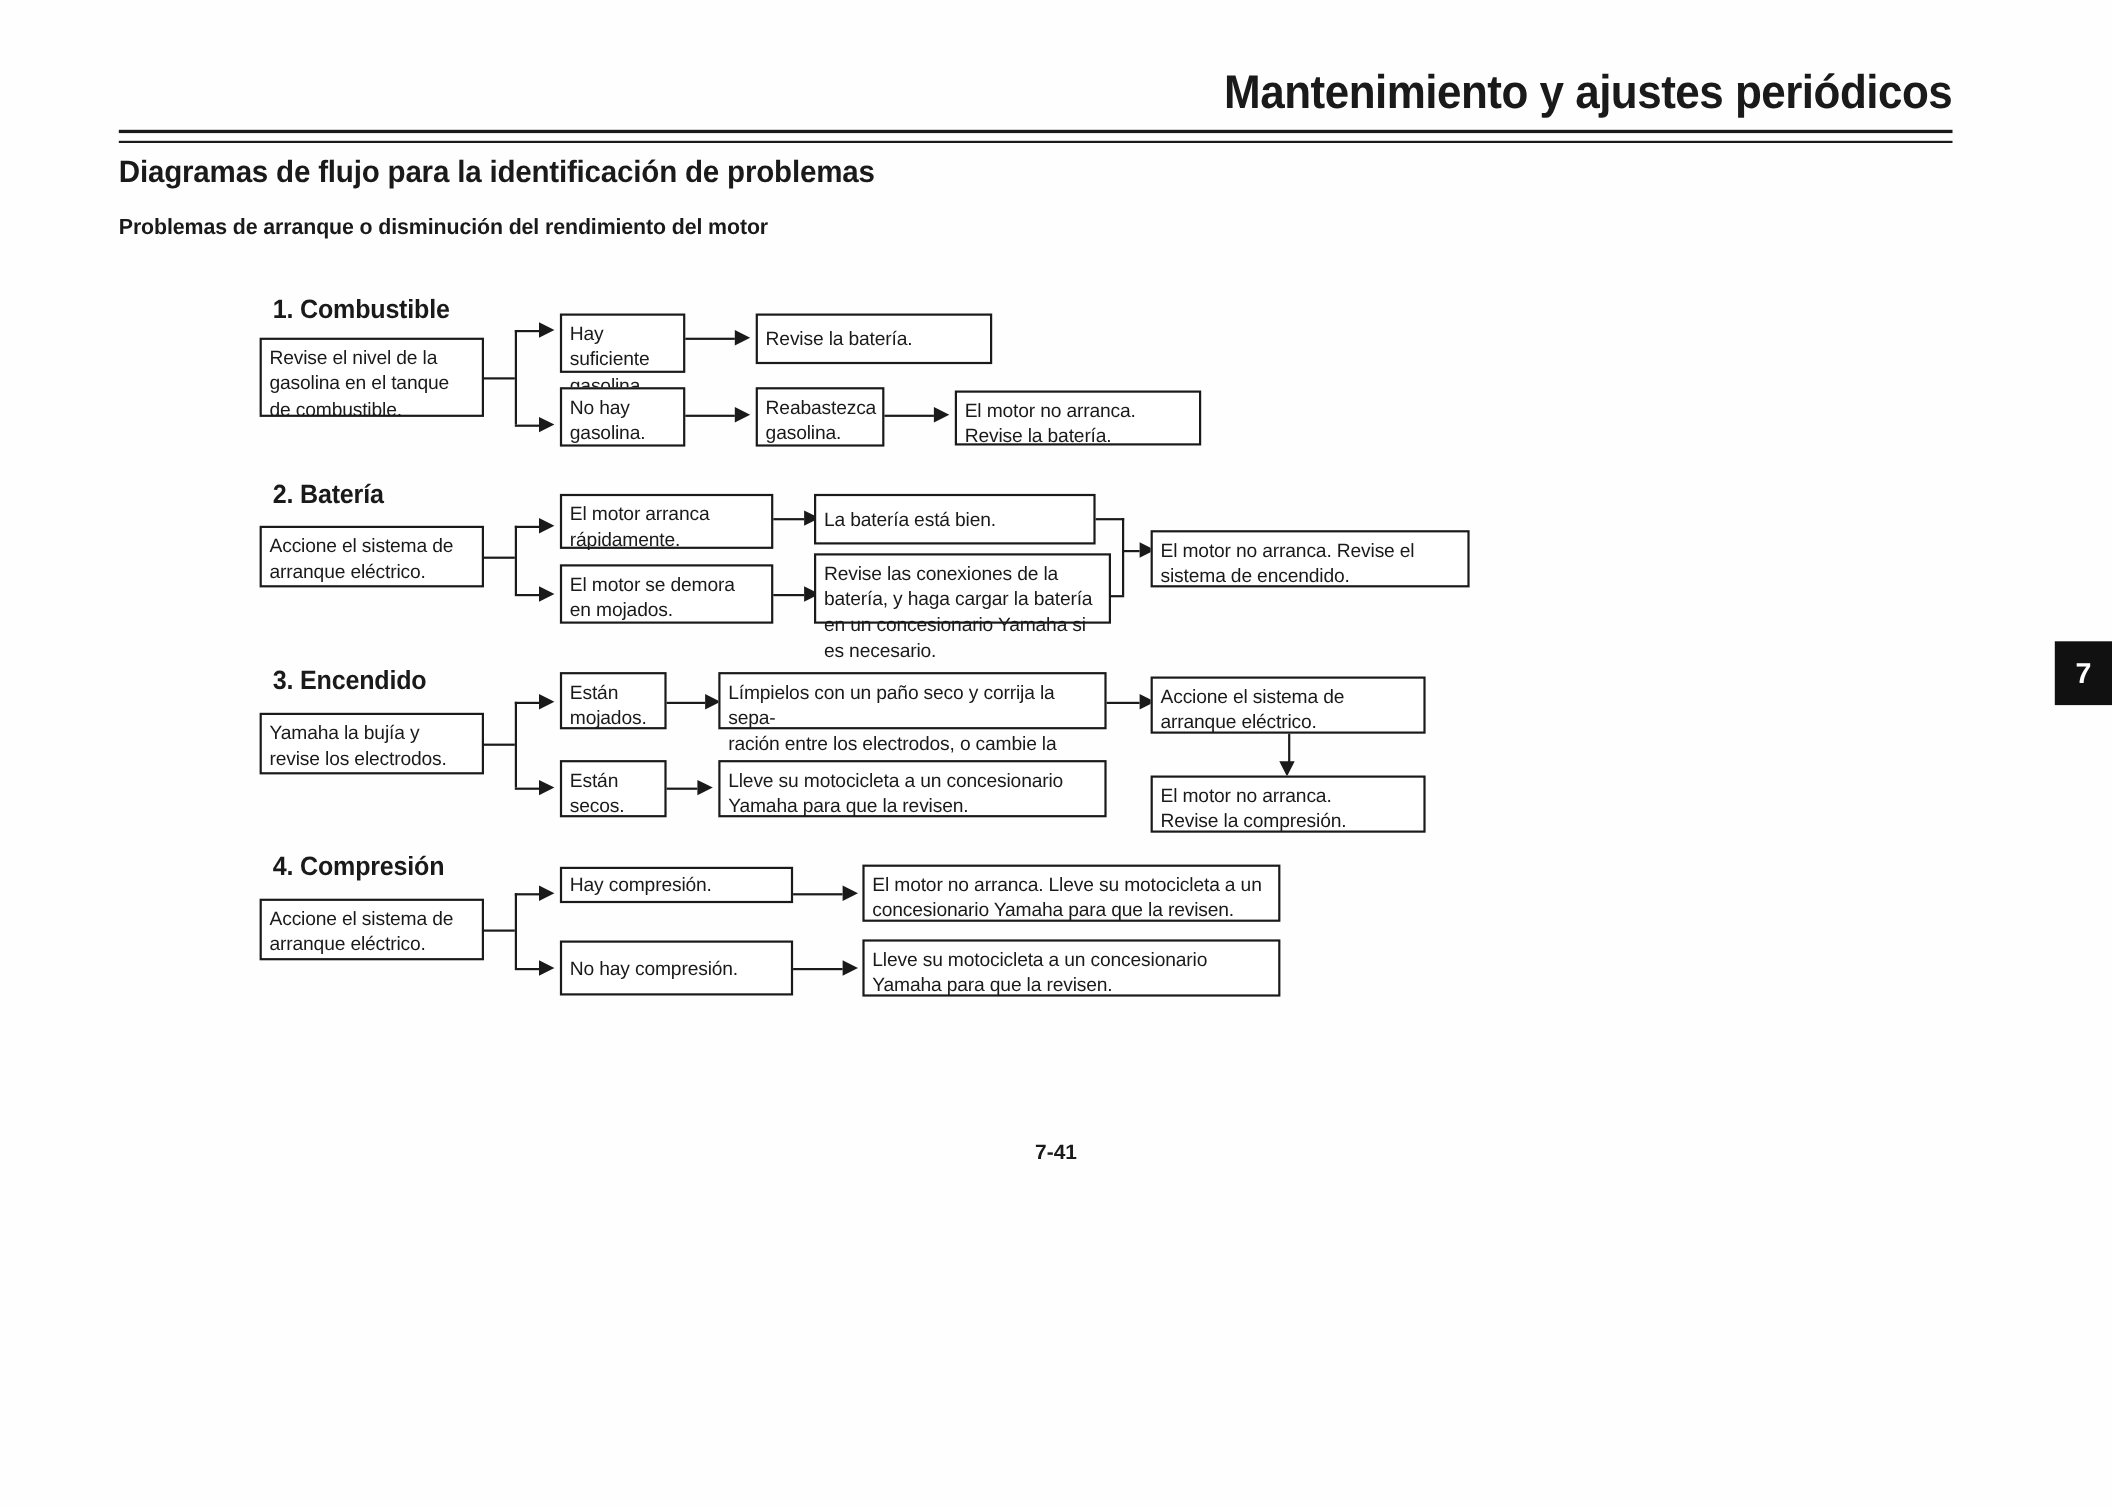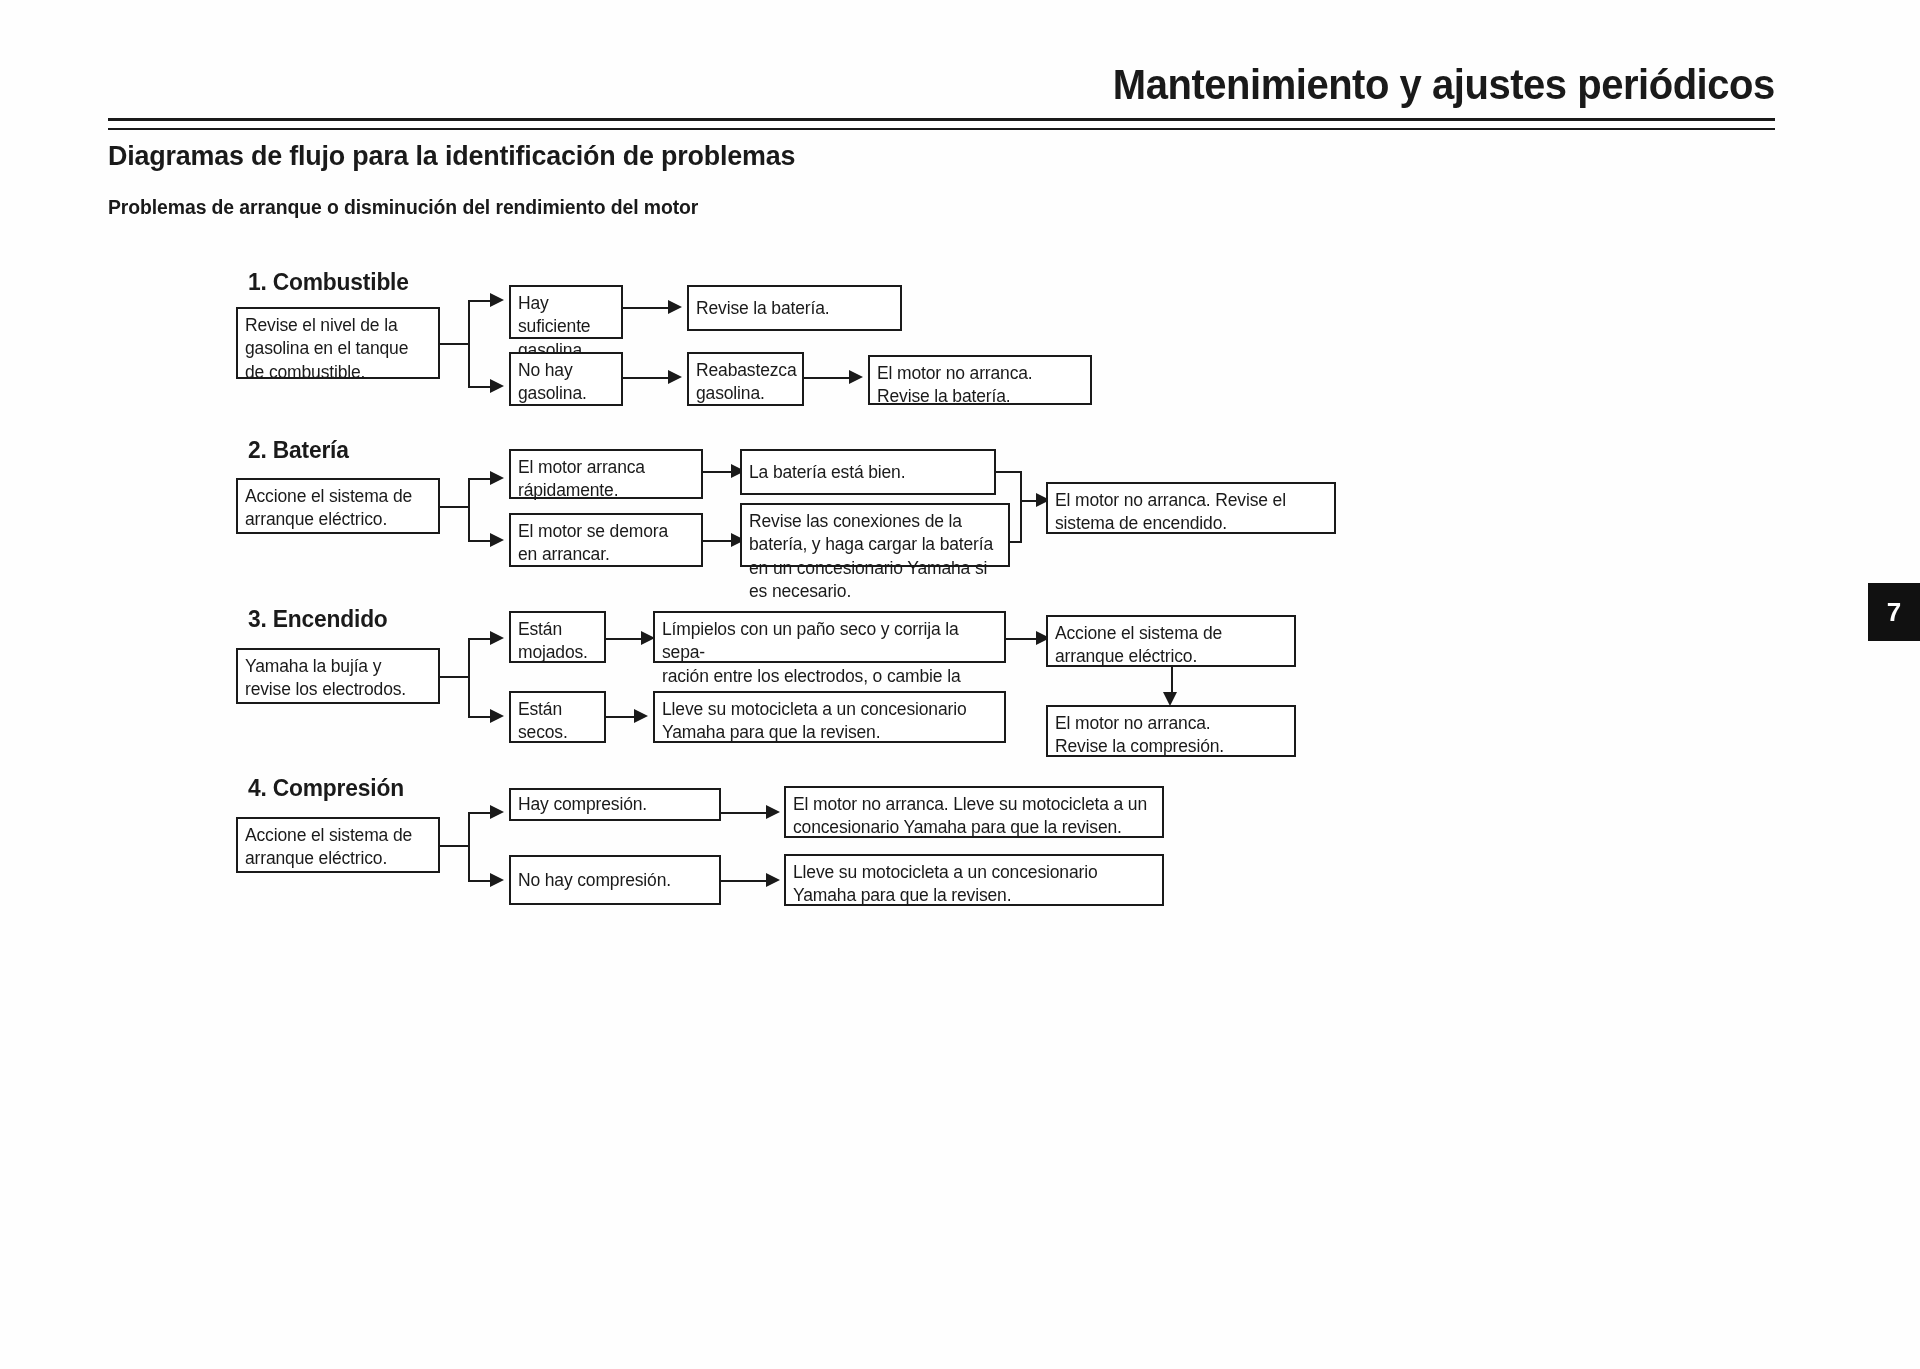--- a/index.html
+++ b/index.html
@@ -201,21 +201,21 @@
     <div class="hline" style="left:440px; top:506px; width:28px;"></div>
     <div class="vline" style="left:468px; top:478px; height:62px;"></div>
     <div class="hline" style="left:468px; top:478px; width:22px;"></div>
     <div class="arrow-r" style="left:490px; top:471px;"></div>
     <div class="hline" style="left:468px; top:540px; width:22px;"></div>
     <div class="arrow-r" style="left:490px; top:533px;"></div>
 
     <div class="box" style="left:509px; top:449px; width:194px; height:50px;">El motor arranca
 rápidamente.</div>
     <div class="box" style="left:509px; top:513px; width:194px; height:54px;">El motor se demora
-en arrancar.</div>
+en mojados.</div>
 
     <div class="hline" style="left:703px; top:471px; width:28px;"></div>
     <div class="arrow-r" style="left:731px; top:464px;"></div>
     <div class="box center" style="left:740px; top:449px; width:256px; height:46px;">La batería está bien.</div>
 
     <div class="hline" style="left:703px; top:540px; width:28px;"></div>
     <div class="arrow-r" style="left:731px; top:533px;"></div>
     <div class="box" style="left:740px; top:503px; width:270px; height:64px;">Revise las conexiones de la
 batería, y haga cargar la batería
 en un concesionario Yamaha si
@@ -286,14 +286,15 @@
     <div class="box" style="left:784px; top:786px; width:380px; height:52px;">El motor no arranca. Lleve su motocicleta a un
 concesionario Yamaha para que la revisen.</div>
 
     <div class="hline" style="left:721px; top:880px; width:45px;"></div>
     <div class="arrow-r" style="left:766px; top:873px;"></div>
     <div class="box" style="left:784px; top:854px; width:380px; height:52px;">Lleve su motocicleta a un concesionario
 Yamaha para que la revisen.</div>
 
   </div>
 
+  <div class="page-number">7-41</div>
 
 </div>
 
 </body></html>

